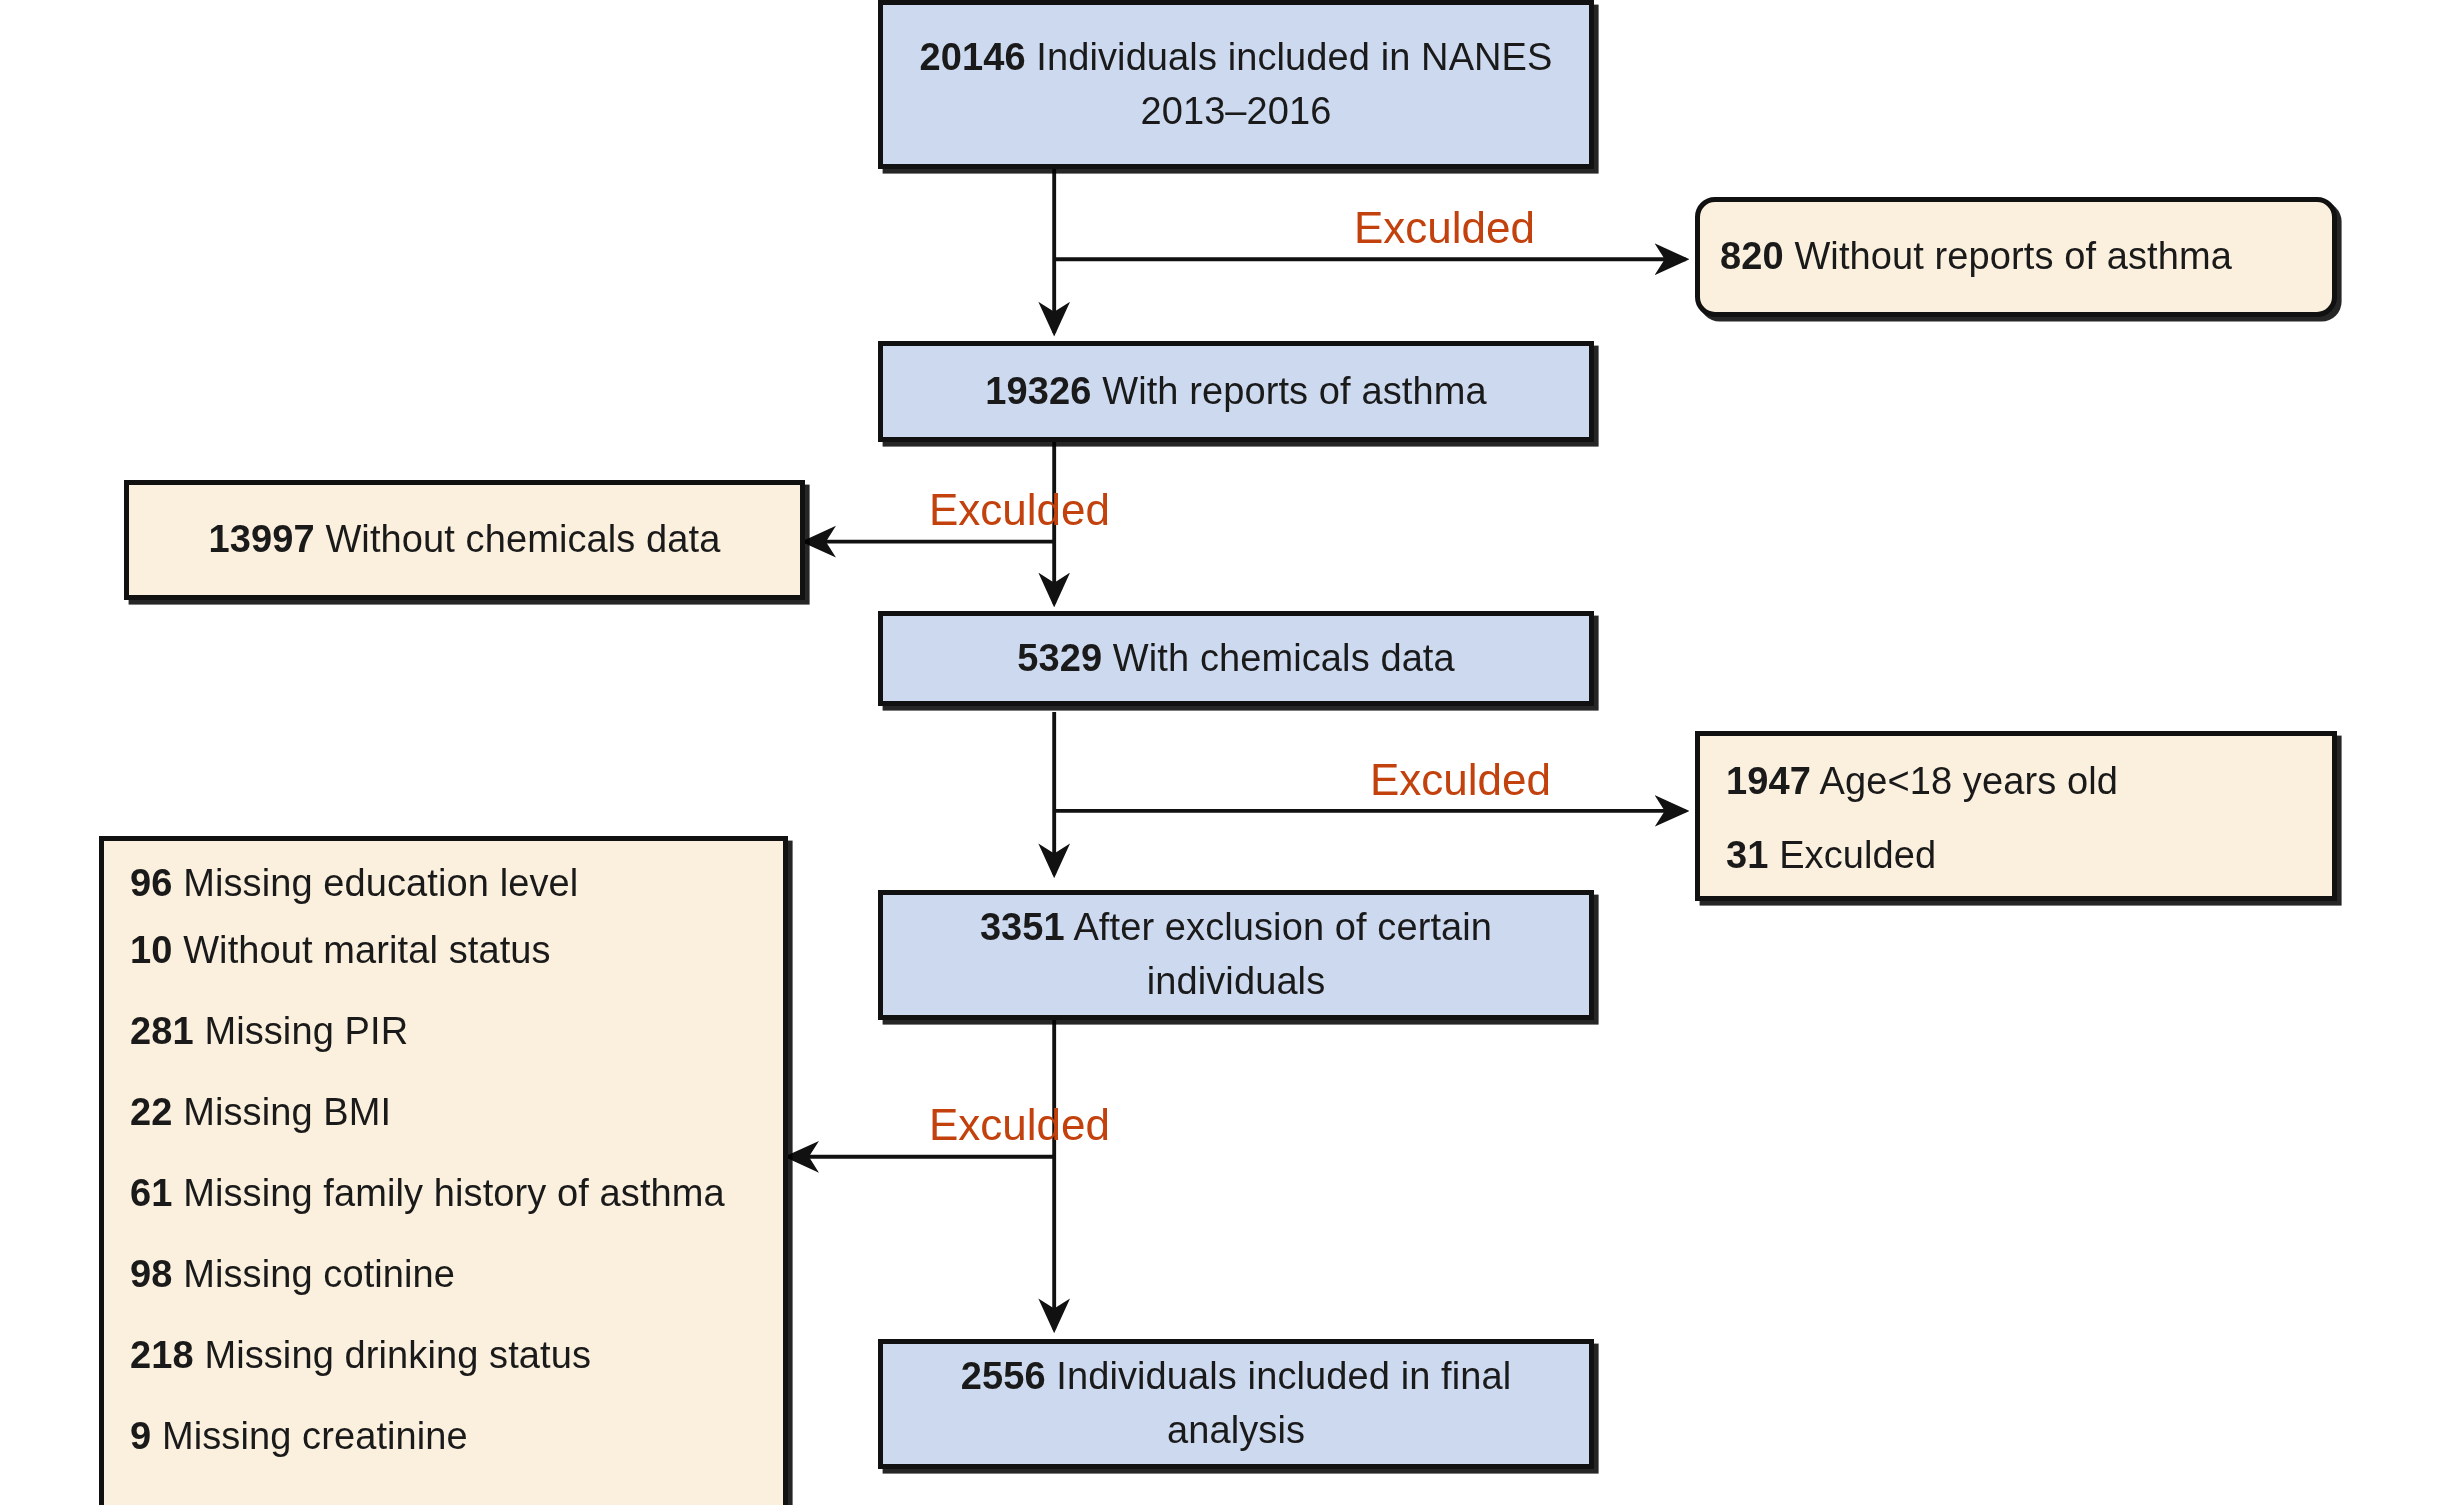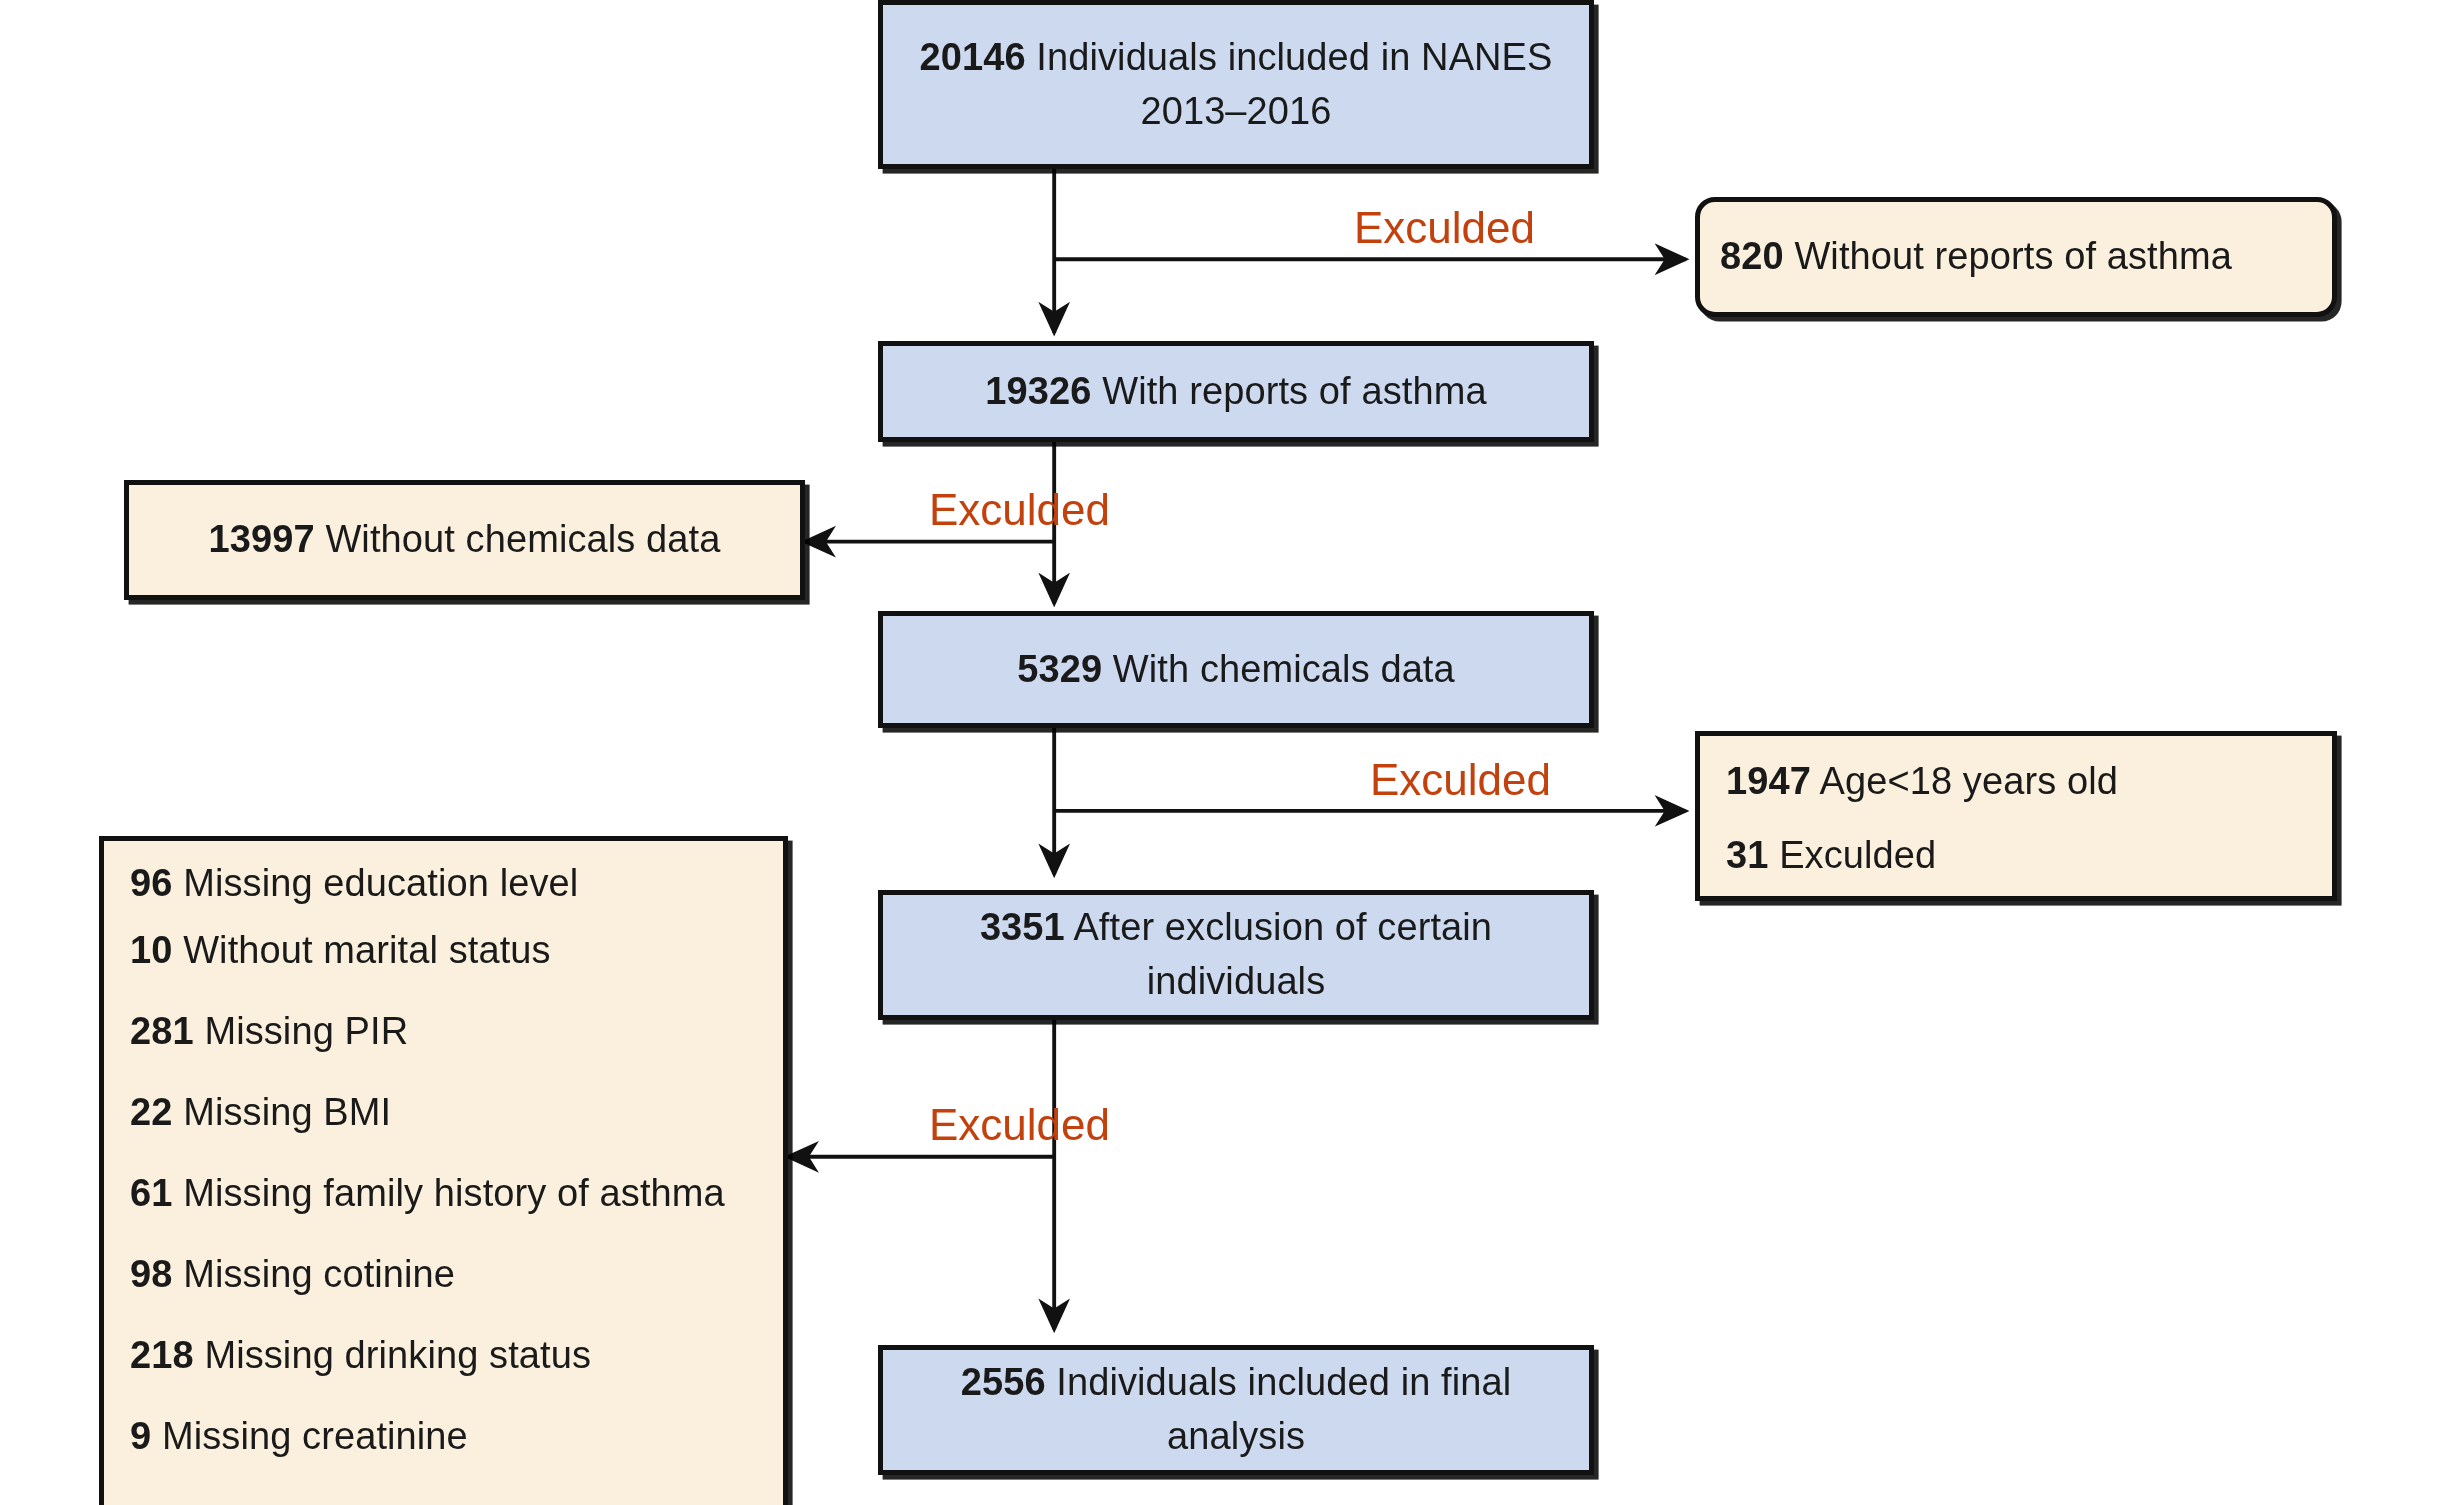--- a/index.html
+++ b/index.html
@@ -129,21 +129,21 @@
     </div>
   </div>
 
   <div class="box cream" style="left:124px; top:480px; width:681px; height:120px;">
     <div>
       <span class="num">13997</span> 
       <span>Without chemicals data</span>
     </div>
   </div>
 
-  <div class="box blue" style="left:878px; top:611px; width:716px; height:117px;">
+  <div class="box blue" style="left:878px; top:611px; width:716px; height:95px;">
     <div>
       <span class="num">5329</span> 
       <span>With chemicals data</span>
     </div>
   </div>
 
   <div class="box cream listbox" style="left:1695px; top:731px; width:642px; height:170px; padding-top:26px;">
     <div class="row" style="margin-bottom:36px;">
       <span class="num">1947</span> 
       <span>Age&lt;18 years old</span>
@@ -189,21 +189,21 @@
     <div class="row" style="margin-bottom:43px;">
       <span class="num">218</span> 
       <span>Missing drinking status</span>
     </div>
     <div class="row">
       <span class="num">9</span> 
       <span>Missing creatinine</span>
     </div>
   </div>
 
-  <div class="box blue" style="left:878px; top:1339px; width:716px; height:130px;margin-top:6px;">
+  <div class="box blue" style="left:878px; top:1339px; width:716px; height:130px;">
     <div>
       <span class="num">2556</span> 
       <span>Individuals included in final analysis</span>
     </div>
   </div>
 
   <div class="edge-label" style="left:1354px; top:203px;">Exculded</div>
 
   <div class="edge-label" style="left:929px; top:485px;">Exculded</div>
 

